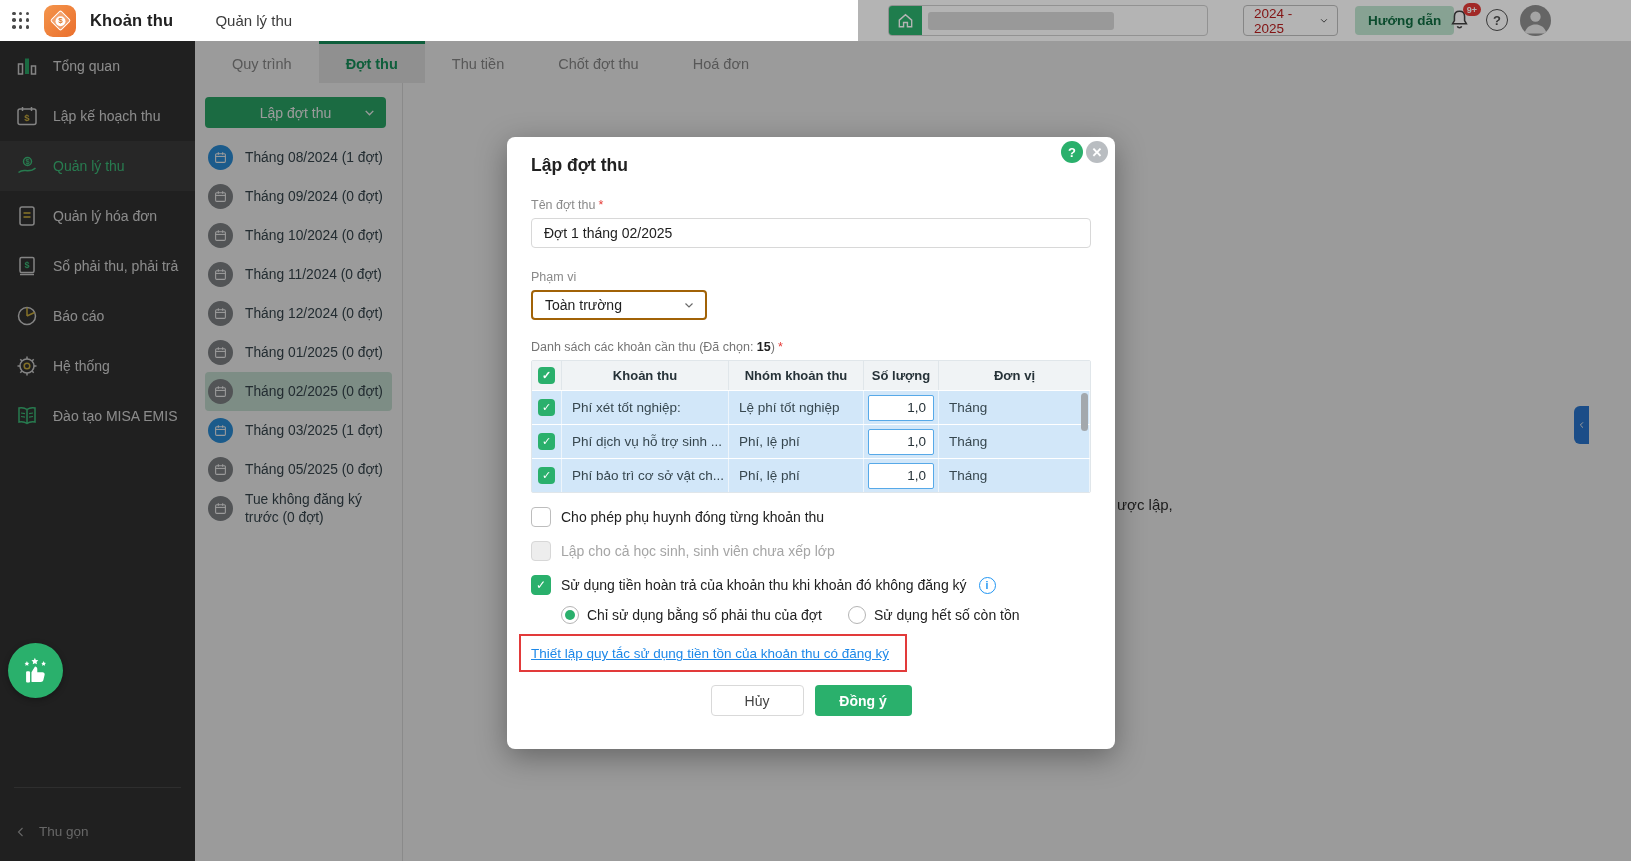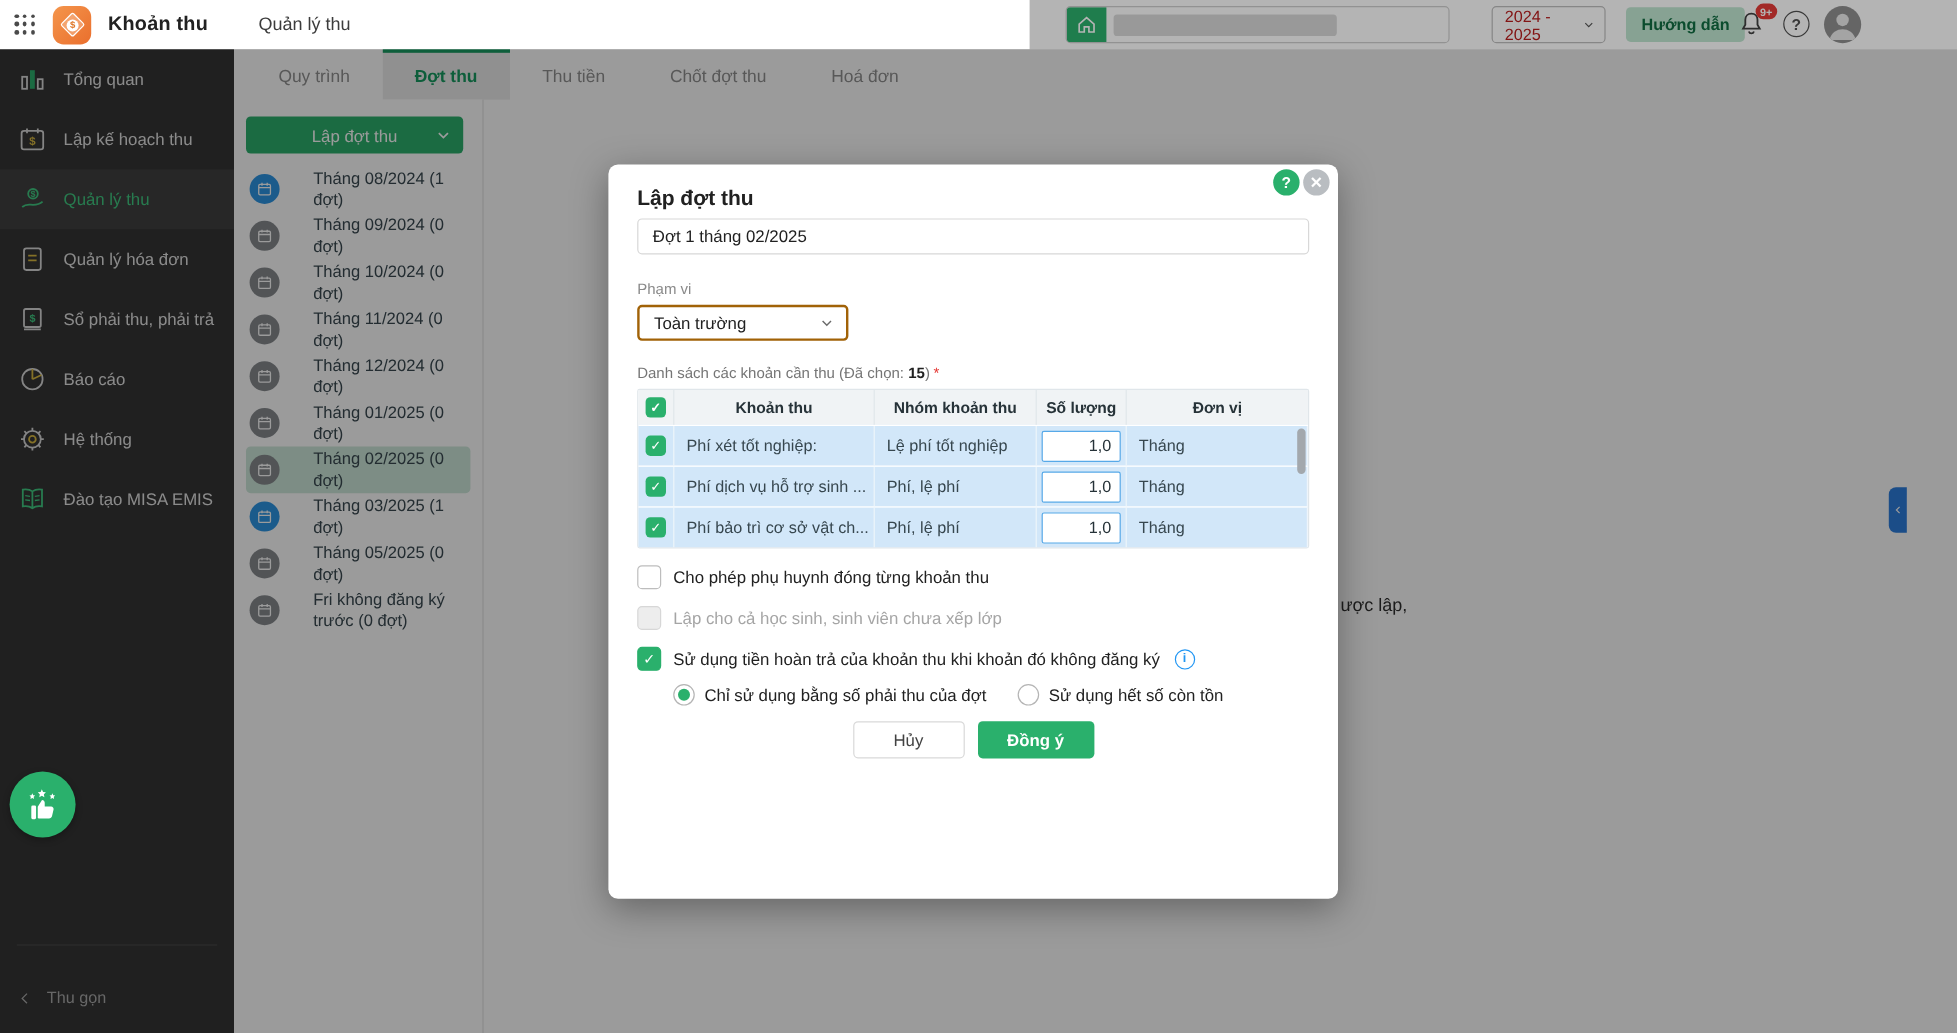--- a/index.html
+++ b/index.html
@@ -42,21 +42,21 @@
   .tab.active { background:#ededed; color:#149a5f; font-weight:bold; border-top:3px solid #149a5f; }
 
   
   .monthpanel { position:absolute; top:83px; left:195px; width:208px; bottom:0; background:#fff; border-right:1px solid #e3e3e3; z-index:4; }
   .create-btn { margin:14px 10px 10px 10px; width:181px; height:31px; background:#2ab06c; border-radius:4px; color:#fff; font-size:14px; display:flex; align-items:center; justify-content:center; gap:8px; position:relative; cursor:pointer; }
   .create-btn svg { position:absolute; right:10px; top:9px; }
   .month-item { margin:0 10px; height:39px; display:flex; align-items:center; gap:12px; padding-left:3px; border-radius:4px; cursor:pointer; }
   .month-item.selected { background:#cde8da; }
   .month-icon { width:25px; height:25px; border-radius:50%; background:#85898d; display:flex; align-items:center; justify-content:center; flex:0 0 auto; }
   .month-icon.blue { background:#2b95e5; }
-  .month-label { font-size:13.8px; color:#37474f; line-height:1.25; width:146px;margin-left:16px; }
+  .month-label { font-size:13.8px; color:#37474f; line-height:1.25; width:146px; }
 
   
   .content { position:absolute; top:83px; left:404px; right:0; bottom:0; background:#fff; }
   .drawer-tab { position:absolute; left:1574px; top:406px; width:15px; height:38px; background:#2a7de0; border-radius:6px 0 0 6px; z-index:5; display:flex; align-items:center; justify-content:center; color:#fff; font-size:11px; cursor:pointer; }
 
   
   .overlay-main { position:absolute; top:41px; left:0; right:0; bottom:0; background:rgba(5,5,5,.40); z-index:50; }
   .overlay-topright { position:absolute; top:0; left:858px; right:0; height:41px; background:rgba(5,5,5,.30); z-index:50; }
   .bg-partial-text { position:absolute; left:1117px; top:496px; z-index:60; font-size:15px; color:#1c1c1c; }
 
@@ -359,21 +359,21 @@
         </div>
         <div class="month-item">
           <span class="month-icon">
             <svg width="13" height="13" viewBox="0 0 24 24">
               <rect x="3" y="5" width="18" height="16" rx="2" fill="none" stroke="#fff" stroke-width="2"></rect>
               <line x1="8" y1="2.5" x2="8" y2="7" stroke="#fff" stroke-width="2"></line>
               <line x1="16" y1="2.5" x2="16" y2="7" stroke="#fff" stroke-width="2"></line>
               <line x1="3" y1="10" x2="21" y2="10" stroke="#fff" stroke-width="2"></line>
             </svg>
           </span>
-          <span class="month-label">Fri không đăng ký trước (0 đợt)</span>
+          <span class="month-label">Tue không đăng ký trước (0 đợt)</span>
         </div>
       </div>
   </div>
 
   <div class="content"></div>
   <div class="drawer-tab">
     <svg width="8" height="10" viewBox="0 0 24 24">
         <polyline points="15,4 7,12 15,20" fill="none" stroke="#fff" stroke-width="3"></polyline>
       </svg>
   </div>
@@ -391,20 +391,21 @@
           <path d="M8.8 19.5v-6.6l2.5-4c.9 0 1.6.7 1.6 1.6v2.3h3.7c1 0 1.7.9 1.5 1.8l-.9 3.8c-.2.9-.9 1.4-1.8 1.4H10c-.5 0-.9-.1-1.2-.3z"></path>
         </g>
       </svg>
   </div>
 
   <div class="modal">
     <div class="m-help">?</div>
     <div class="m-close">✕</div>
     <div class="m-title">Lập đợt thu</div>
 
+    <div class="f-label"><span>Tên đợt thu</span><span class="req">*</span></div>
     <div class="f-input">Đợt 1 tháng 02/2025</div>
 
     <div class="f-label">Phạm vi</div>
     <div class="f-select">
       <span>Toàn trường</span>
       <svg width="12" height="12" viewBox="0 0 24 24">
           <polyline points="5,9 12,16 19,9" fill="none" stroke="#6a6a6a" stroke-width="2.4"></polyline>
         </svg>
     </div>
 
@@ -479,20 +480,23 @@
             <i></i>
           </span>
         <span>Chỉ sử dụng bằng số phải thu của đợt</span>
       </div>
       <div class="radio-opt">
         <span class="rad"></span>
         <span>Sử dụng hết số còn tồn</span>
       </div>
     </div>
 
+    <div class="link-box">
+      <a>Thiết lập quy tắc sử dụng tiền tồn của khoản thu có đăng ký</a>
+    </div>
 
     <div class="btn-row">
       <div class="btn ghost">Hủy</div>
       <div class="btn primary">Đồng ý</div>
     </div>
   </div>
 
 </div>
 
 </body></html>

